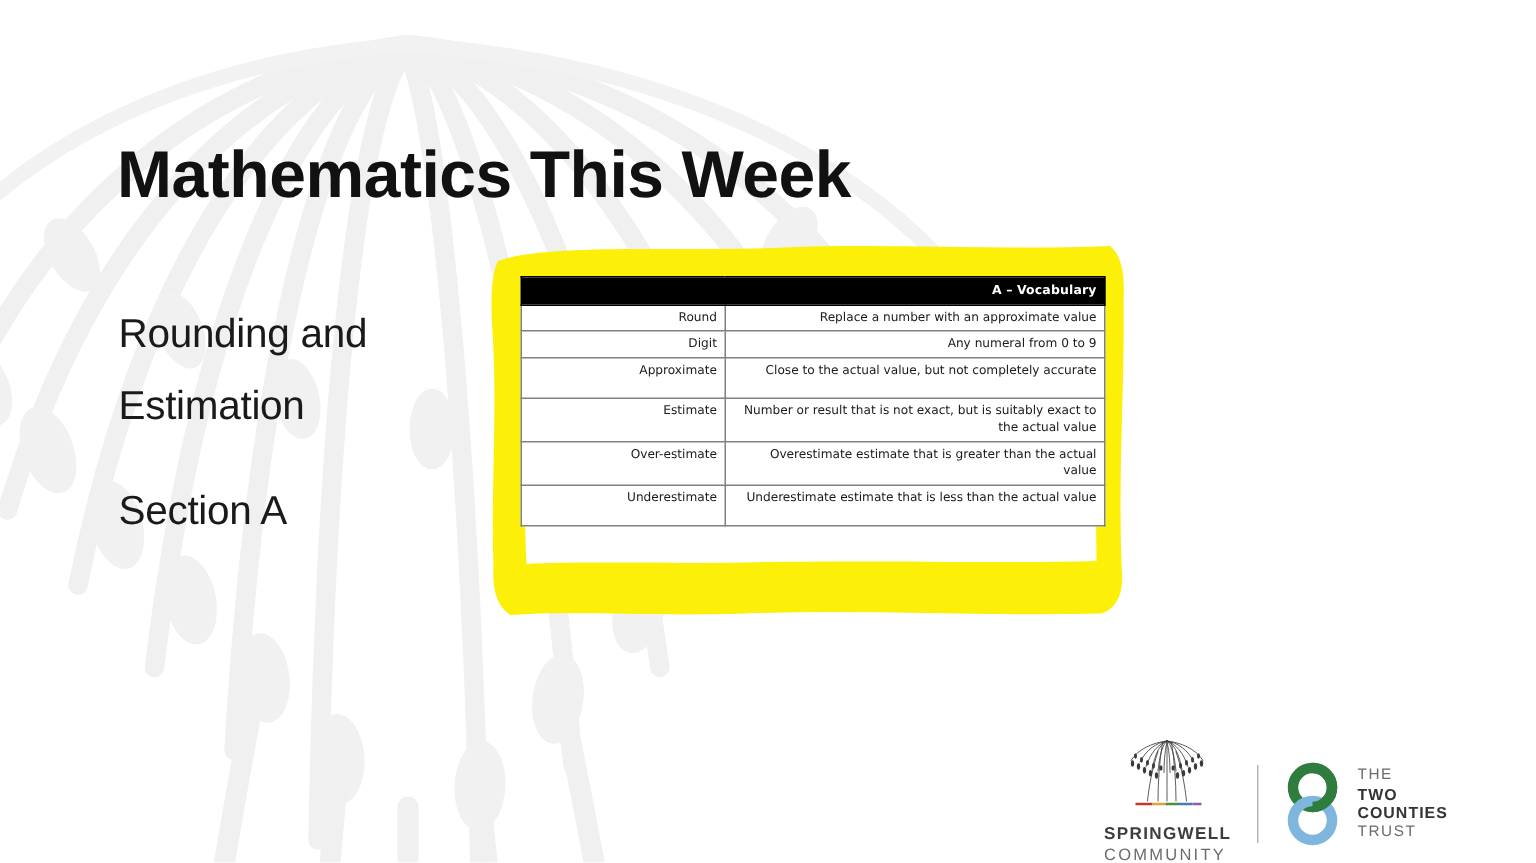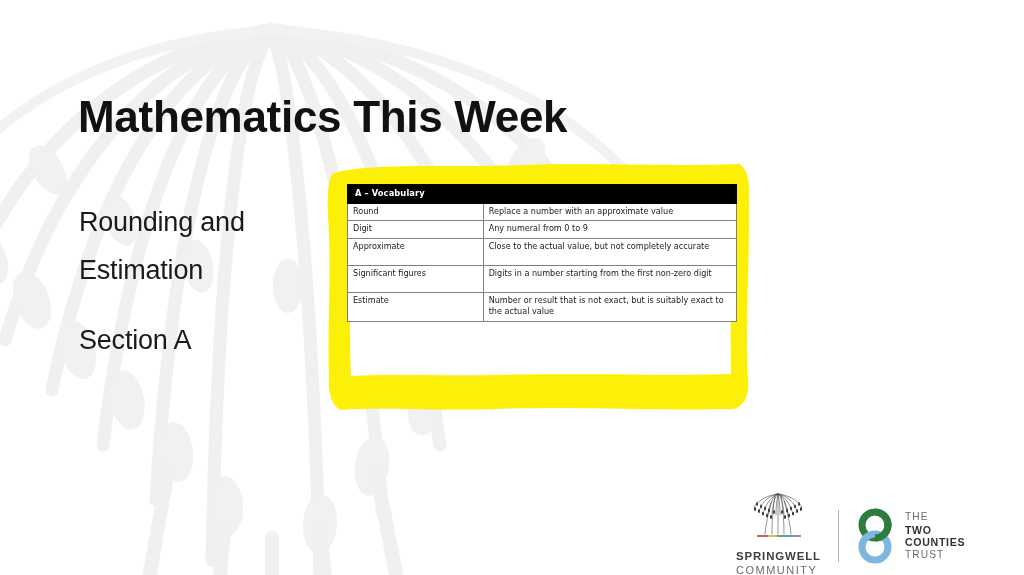--- a/index.html
+++ b/index.html
@@ -82,20 +82,21 @@
     background: #ffffff;
     font-family: "DejaVu Sans", sans-serif;
   }
   .vocab-table td {
     border: 1px solid #808080;
     padding: 2px 5px 3px 5px;
     font-size: 8.1px;
     line-height: 11.5px;
     color: #1a1a1a;
     vertical-align: top;
+    text-align: right;
   }
   .vocab-table td.term { width: 131px; }
   .vocab-table td.def  { width: 259px; }
   .vocab-table tr.header-row td {
     background: #000000;
     color: #ffffff;
     font-size: 8.3px;
     font-weight: 600;
     padding: 3px 5px 3px 7px;
     border: 1px solid #000000;
@@ -270,26 +271,30 @@
       </tr>
       <tr>
         <td class="term">Digit</td>
         <td class="def">Any numeral from 0 to 9</td>
       </tr>
       <tr class="tall">
         <td class="term">Approximate</td>
         <td class="def">Close to the actual value, but not completely accurate</td>
       </tr>
       <tr class="tall">
-        <td class="term">Significant figures</td>
-        <td class="def">Digits in a number starting from the first non-zero digit</td>
-      </tr>
-      <tr class="tall">
         <td class="term">Estimate</td>
         <td class="def">Number or result that is not exact, but is suitably exact to the actual value</td>
+      </tr>
+      <tr class="tall">
+        <td class="term">Over-estimate</td>
+        <td class="def">Overestimate estimate that is greater than the actual value</td>
+      </tr>
+      <tr class="tall">
+        <td class="term">Underestimate</td>
+        <td class="def">Underestimate estimate that is less than the actual value</td>
       </tr>
     </tbody>
   </table>
 
   <div class="logos">
 
     <div class="logo-springwell">
       <svg class="tree-svg" viewBox="0 0 66 60" aria-hidden="true">
         <g stroke="#3a3a3a" stroke-width="0.55" fill="none" stroke-linecap="round">
           <path d="M33 13 C 26 14, 19 19, 15 27"></path>

